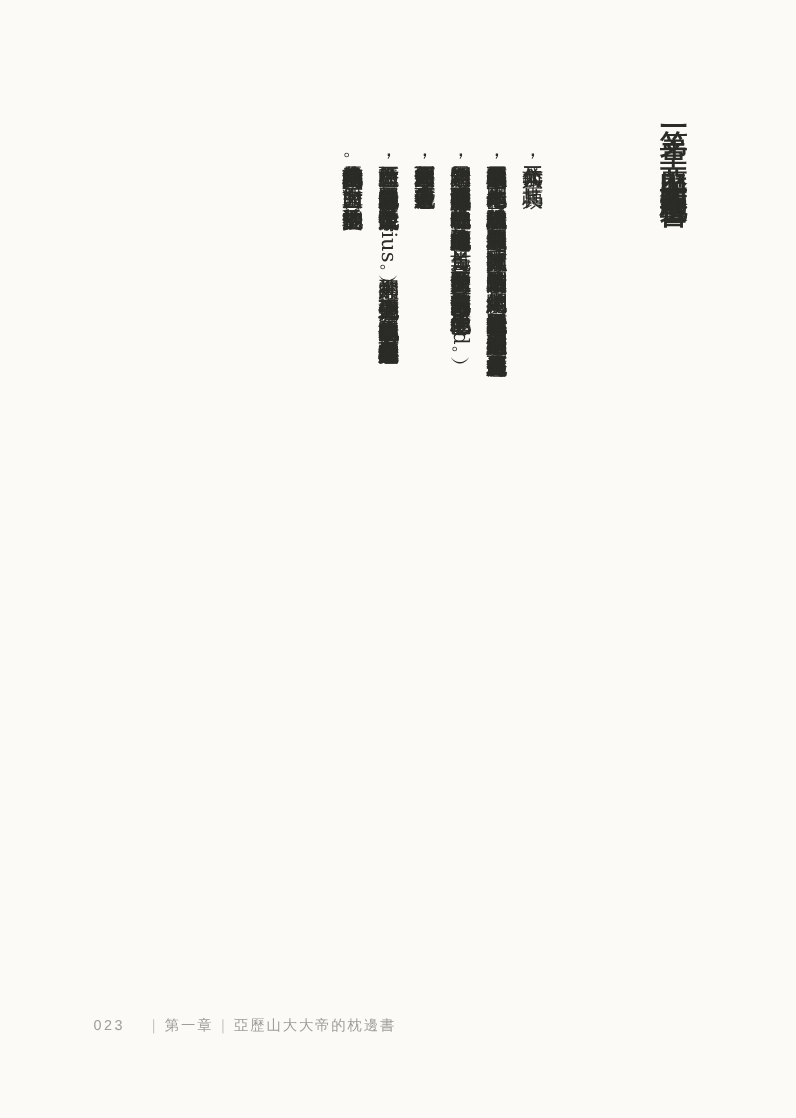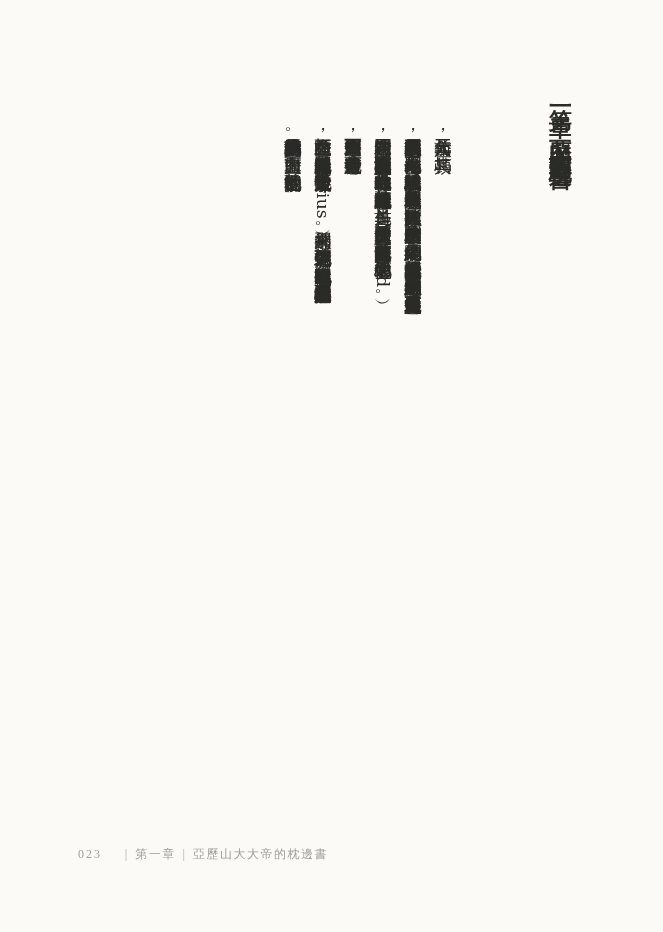--- a/index.html
+++ b/index.html
@@ -53,21 +53,21 @@
     top: 846px;
     font-size: 12px;
     color: #9e9d99;
     letter-spacing: 1.5px;
     font-family: "DejaVu Serif", "Liberation Serif", serif;
     white-space: nowrap;
   }
   .footer .page-num {
     margin-right: 16px;
     letter-spacing: 2px;
-    font-family: Liberation Serif, serif;
+    font-family: Liberation Sans, sans-serif;
   }
   .footer .fsep {
     color: #b9b8b3;
     margin: 0 2px;
   }
 </style>
 </head>
 <body>
 
 <div class="page">

